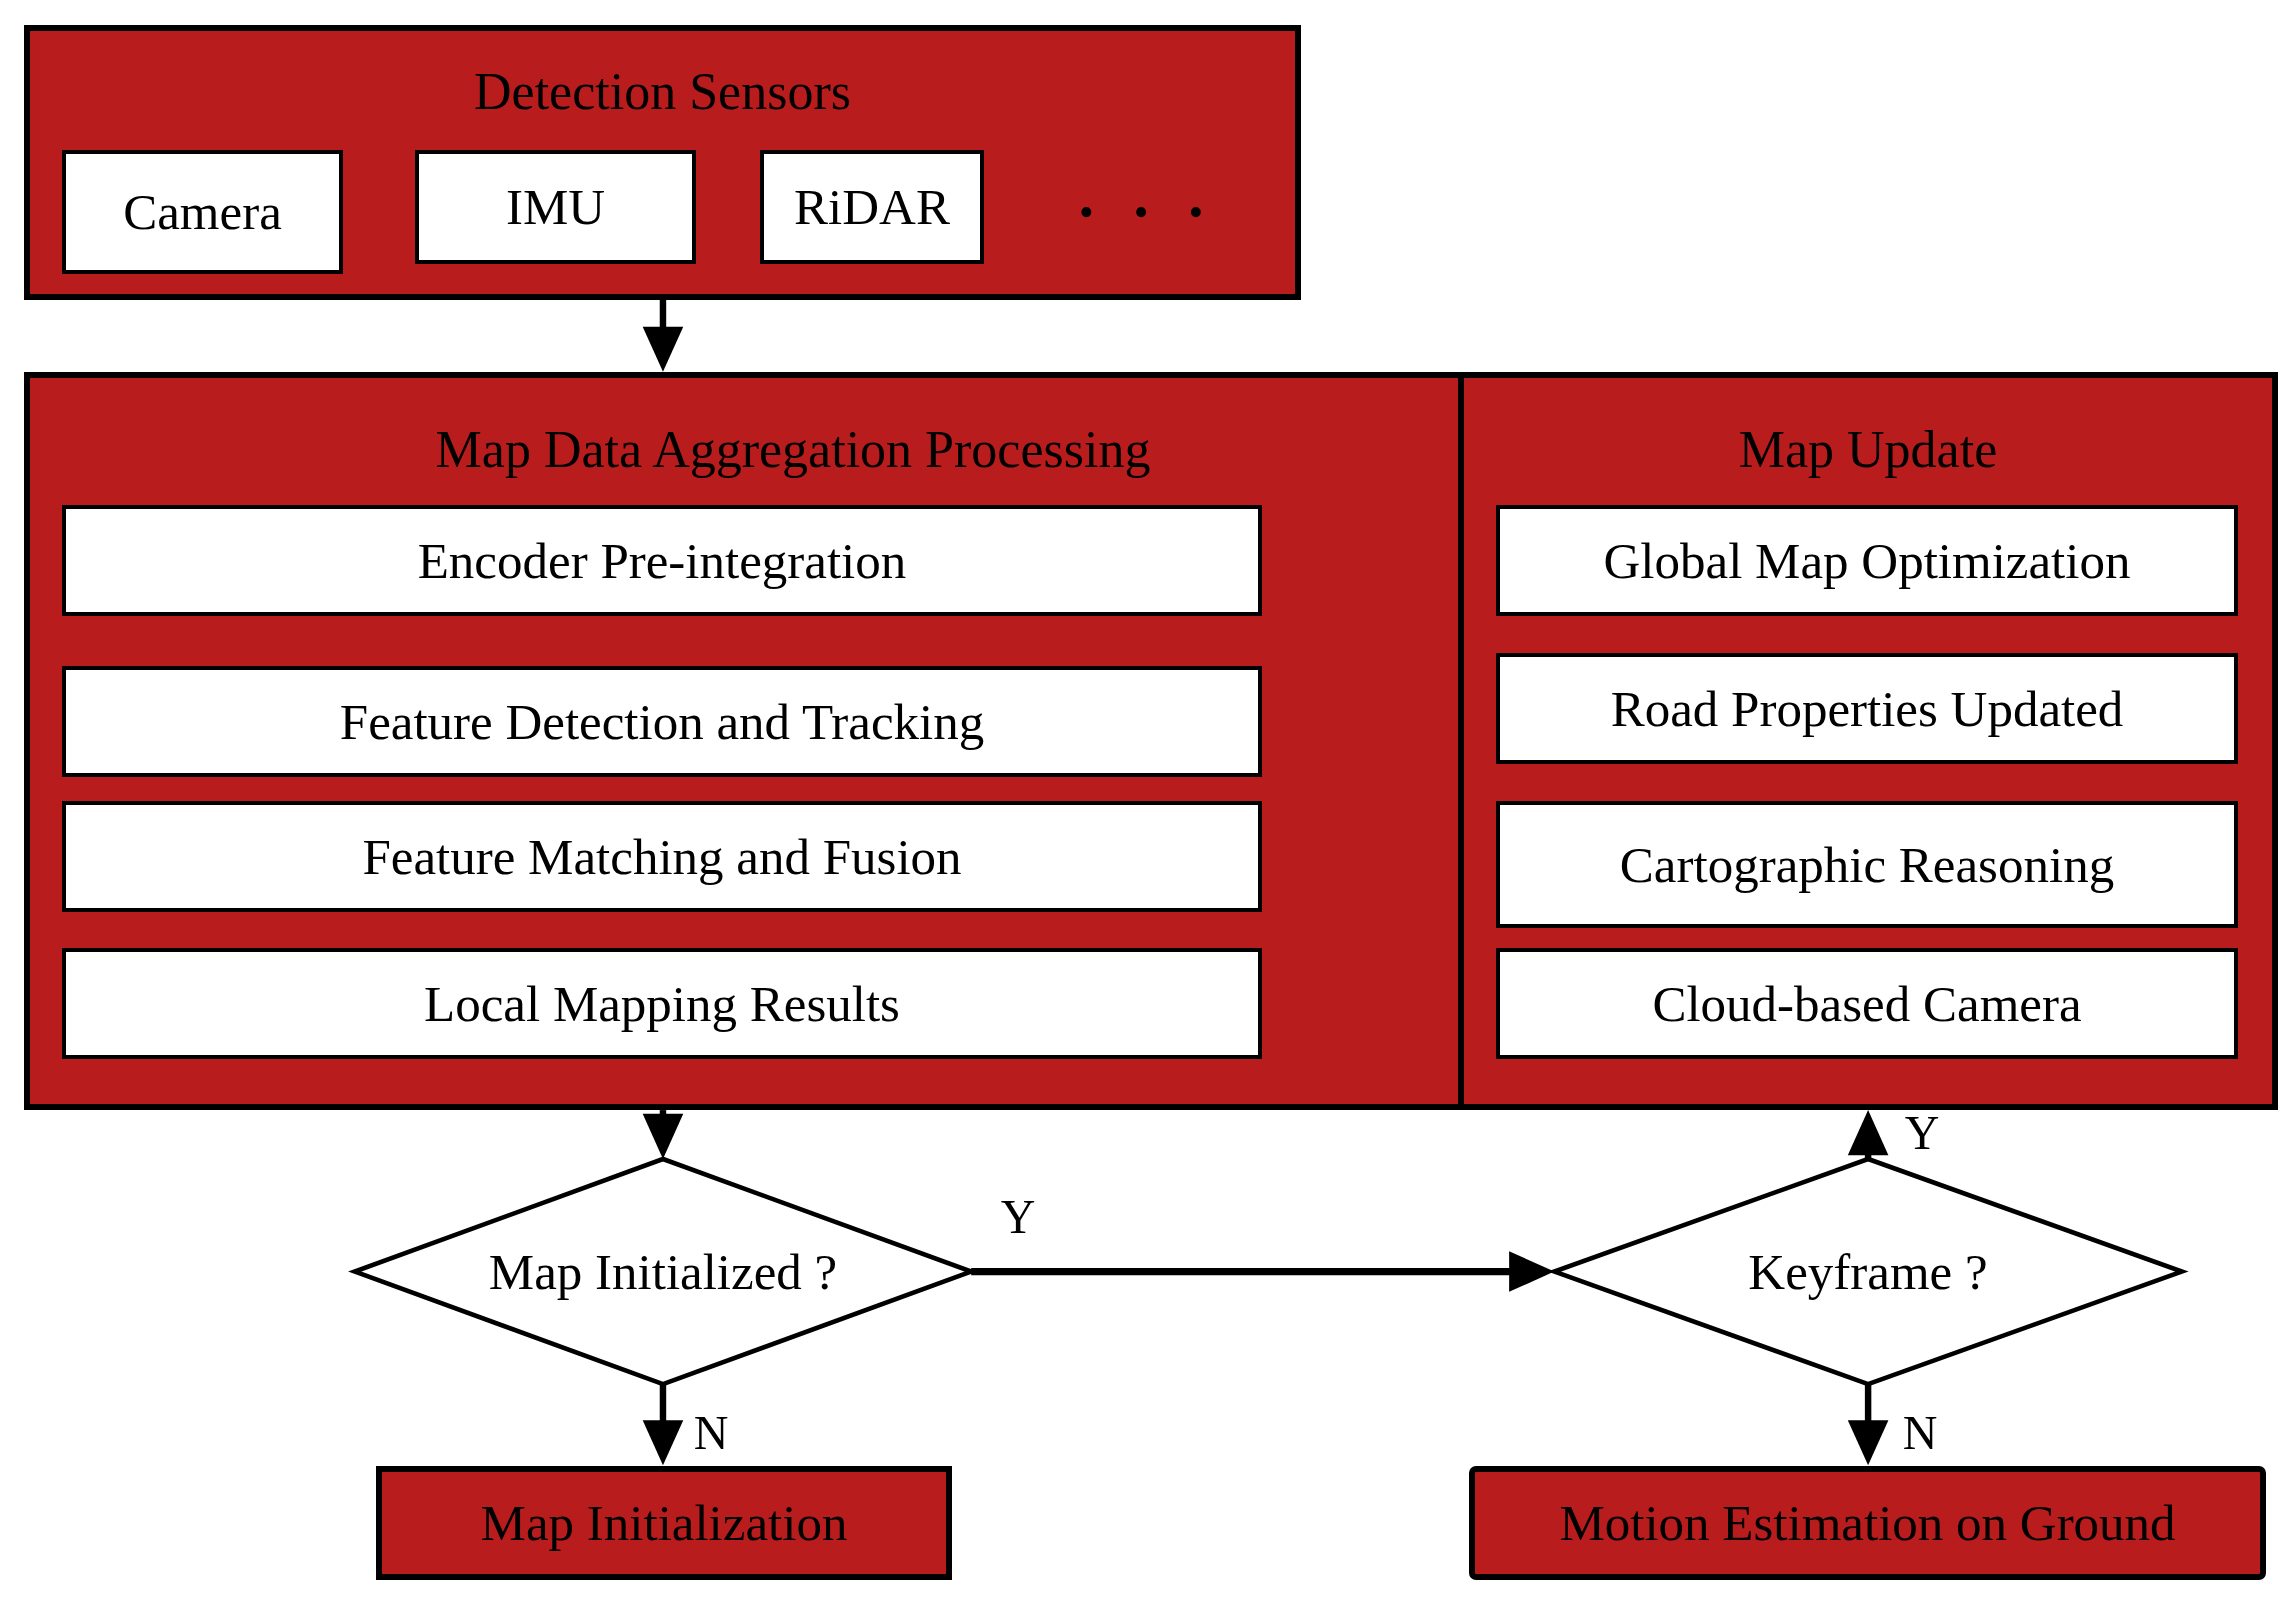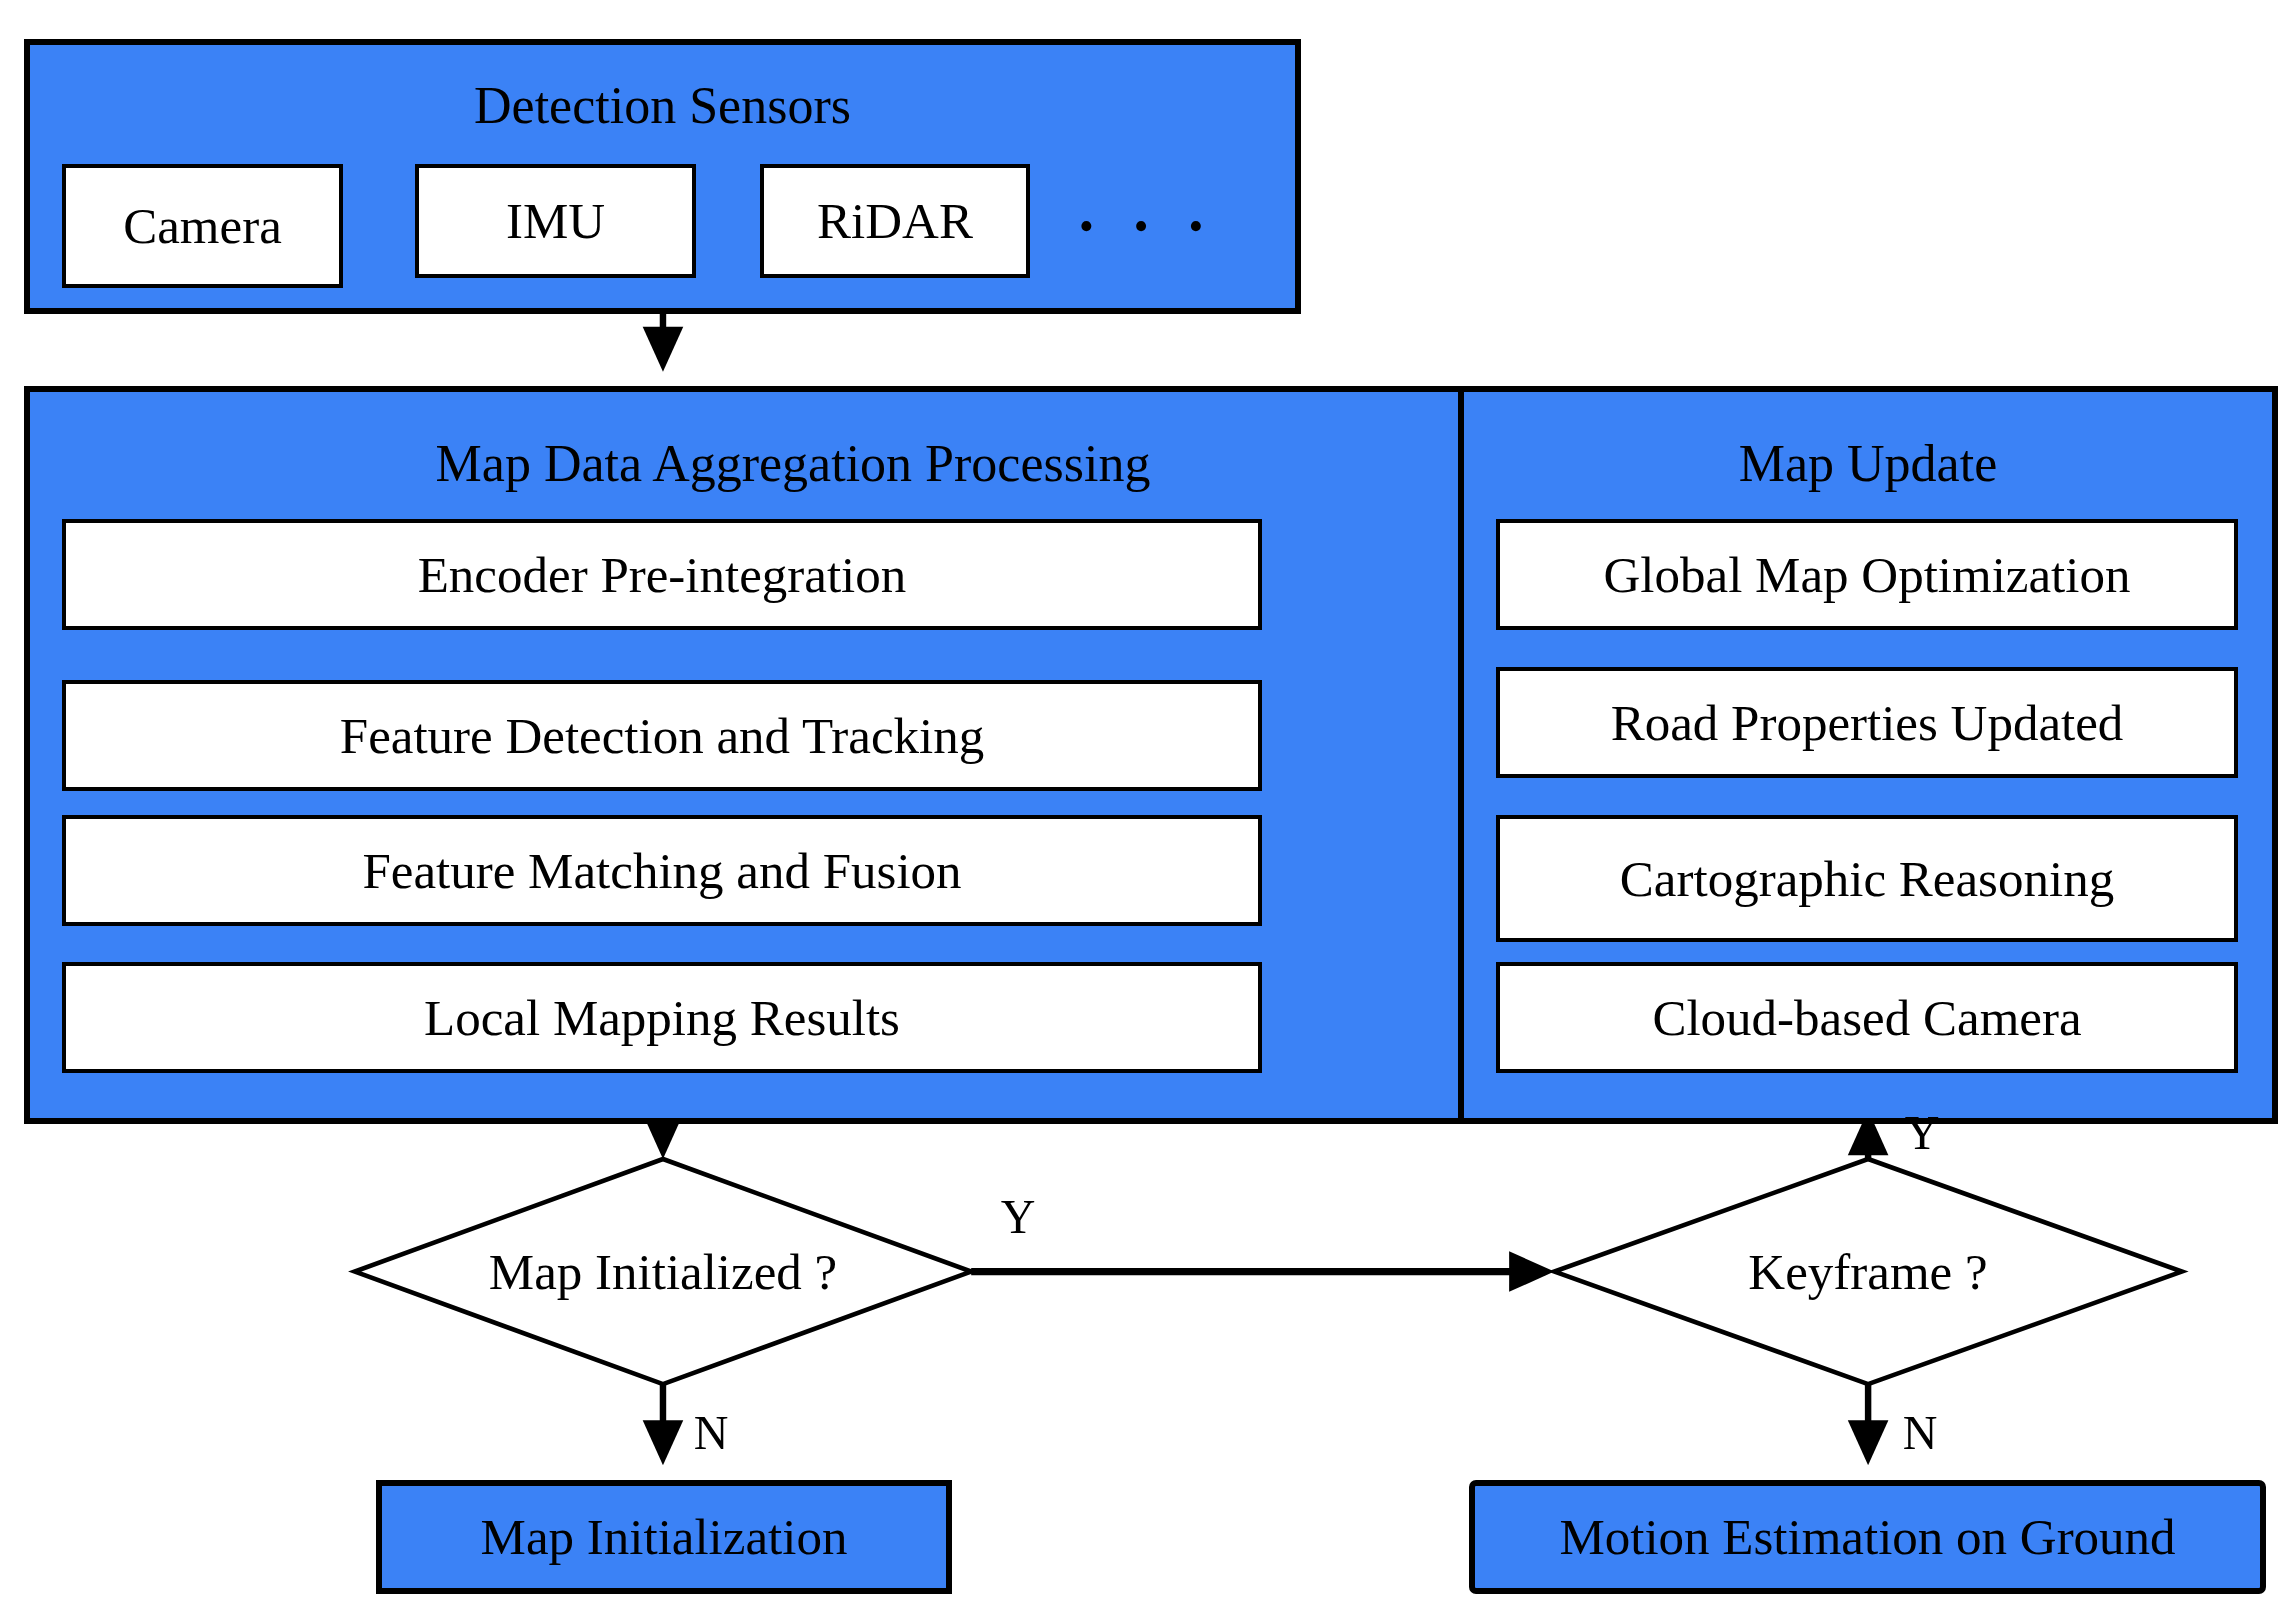--- a/index.html
+++ b/index.html
@@ -19,23 +19,22 @@
   .layer {
     position: absolute;
     left: 0;
     top: 0;
     width: 2293px;
     height: 1601px;
   }
   .box {
     position: absolute;
     box-sizing: border-box;
-    background: #3b82f6;
+    background: #b91c1c;
     border: 6.5px solid #000000;
-    margin-top: 14px;
   }
   .subbox {
     position: absolute;
     box-sizing: border-box;
     background: #ffffff;
     border: 4.6px solid #000000;
     display: flex;
     align-items: center;
     justify-content: center;
     font-size: 51px;
@@ -101,21 +100,21 @@
     <polygon points="2024,1588 2002,1539 2046,1539" fill="#000"></polygon>
 
     <polygon points="718,1256 1052,1378 718,1500 384,1378" fill="#ffffff" stroke="#000000" stroke-width="5"></polygon>
     <polygon points="2024,1256 2364,1378 2024,1500 1684,1378" fill="#ffffff" stroke="#000000" stroke-width="5"></polygon>
   </svg>
 
   <div class="box" style="left:24px; top:25px; width:1277px; height:275px;">
     <div class="group-title" style="top:28px;">Detection Sensors</div>
     <div class="subbox" style="left:32px; top:119px; width:281px; height:124px;">Camera</div>
     <div class="subbox" style="left:385px; top:119px; width:281px; height:114px;">IMU</div>
-    <div class="subbox" style="left:730px; top:119px; width:270px; height:114px;">RiDAR</div>
+    <div class="subbox" style="left:730px; top:119px; width:224px; height:114px;">RiDAR</div>
     <span class="center-at dots" style="left:1112px; top:181px;">• • •</span>
   </div>
 
   <div class="box" style="left:24px; top:372px; width:1538px; height:738px;">
     <div class="group-title" style="top:39px;">Map Data Aggregation Processing</div>
     <div class="subbox" style="left:32px; top:127px; width:1200px; height:111px;text-align:right;">Encoder Pre-integration</div>
     <div class="subbox" style="left:32px; top:288px; width:1200px; height:111px;">Feature Detection and Tracking</div>
     <div class="subbox" style="left:32px; top:423px; width:1200px; height:111px;">Feature Matching and Fusion</div>
     <div class="subbox" style="left:32px; top:570px; width:1200px; height:111px;">Local Mapping Results</div>
   </div>

